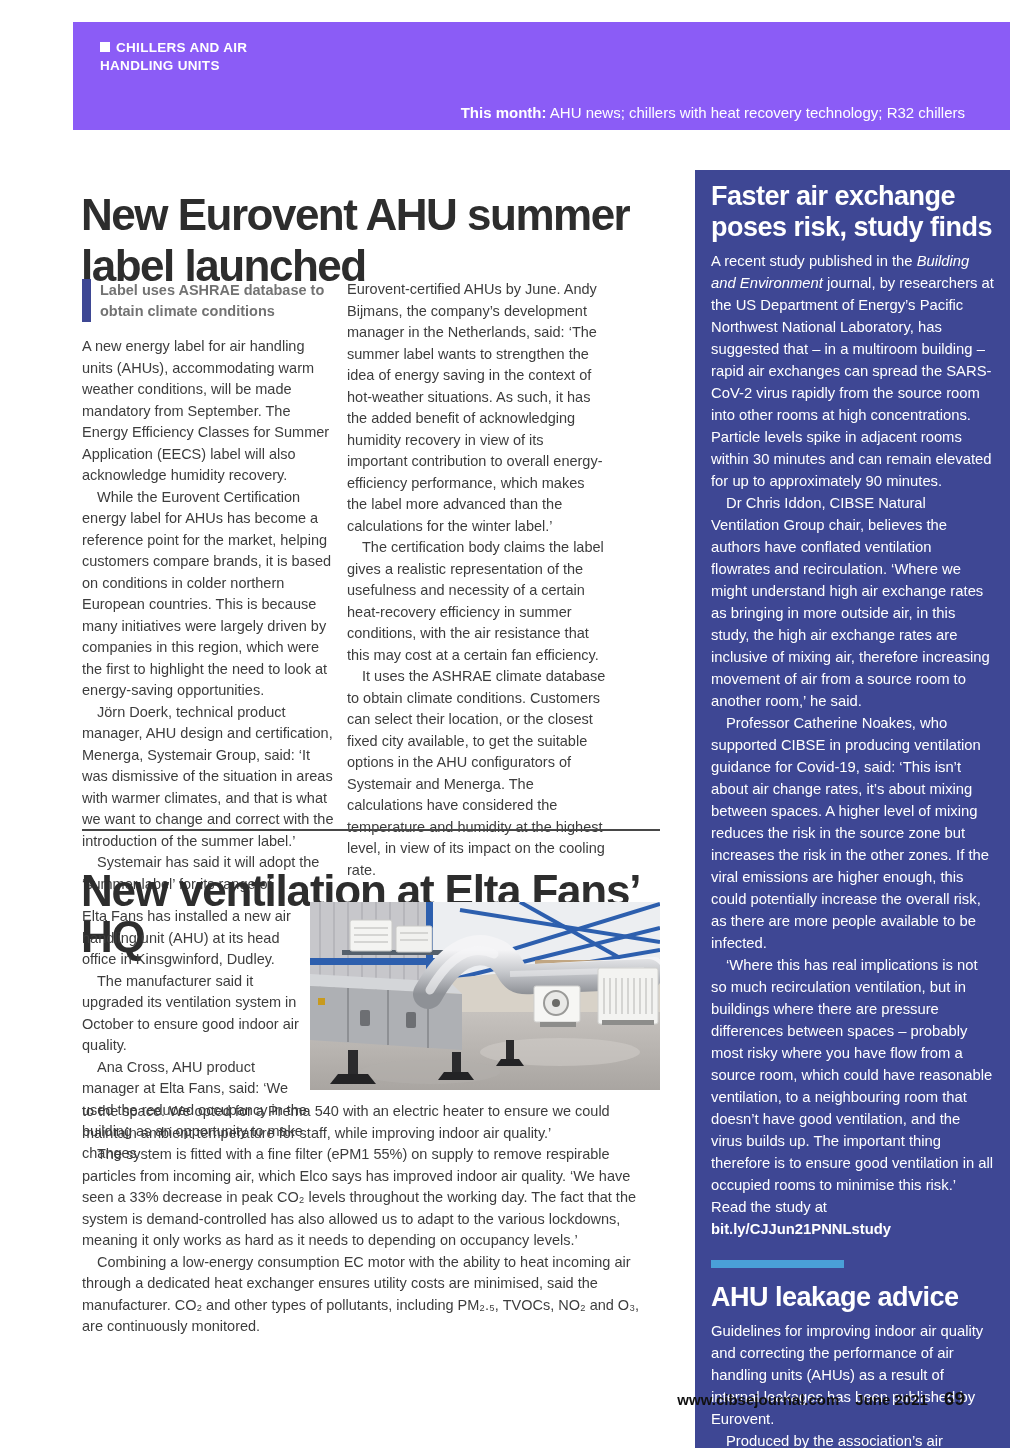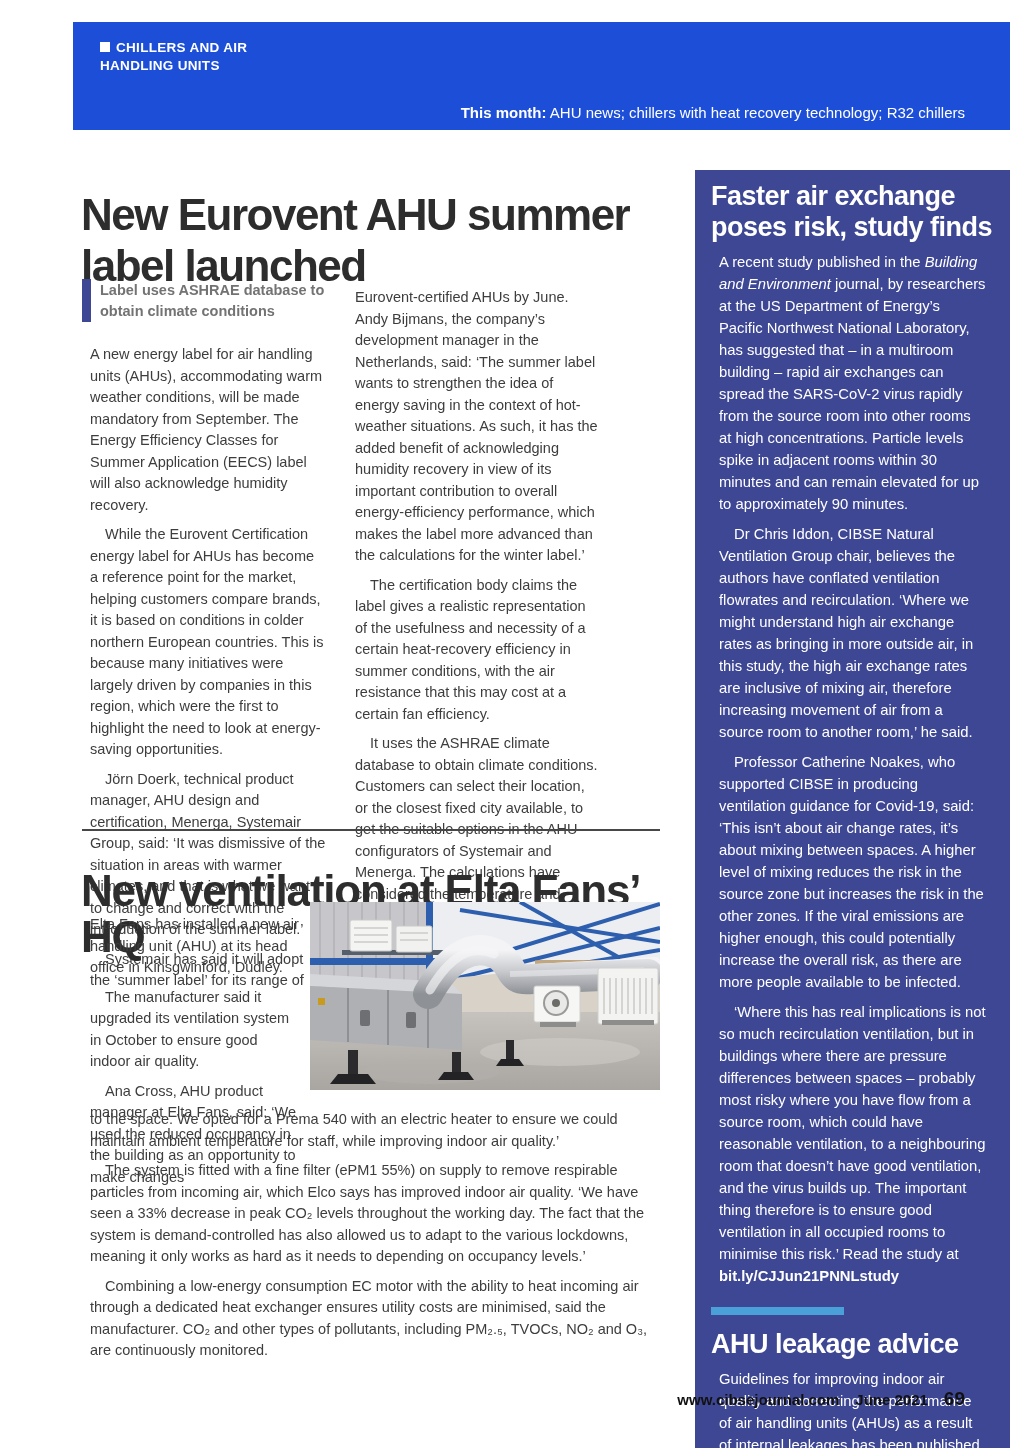--- a/index.html
+++ b/index.html
@@ -2,36 +2,36 @@
 <html><head>
 <meta charset="utf-8">
 <style>
   html,body { margin:0; padding:0; background:#ffffff; }
   .page {
     position:relative; width:1024px; height:1448px; background:#ffffff;
     font-family:"Liberation Sans","DejaVu Sans",sans-serif; overflow:hidden;
   }
 
   
-  .banner { position:absolute; left:73px; top:22px; width:937px; height:108px; background:#1d4ed8; color:#fff; }
+  .banner { position:absolute; left:73px; top:22px; width:937px; height:108px; background:#8b5cf6; color:#fff; }
   .banner-label { position:absolute; left:27px; top:17px; width:175px; font-size:13.5px; font-weight:bold; line-height:18px; letter-spacing:.3px; }
   .banner-marker { display:inline-block; width:10px; height:10px; background:#fff; margin-right:6px; vertical-align:baseline; }
   .banner-title-row { position:absolute; right:46px; top:11px; display:flex; align-items:flex-start; gap:9px; }
   .banner-title { font-size:50px; font-weight:bold; letter-spacing:-2.5px; line-height:1.08; transform:scaleX(.95); transform-origin:100% 0; white-space:nowrap; }
   .banner-bar { width:15px; height:57px; background:#fff; margin-top:2px; }
   .banner-strap { position:absolute; right:45px; bottom:9px; font-size:15px; white-space:nowrap; }
   .banner-strap .b { font-weight:bold; }
 
   
   .a1-headline { position:absolute; left:81px; top:160px; width:590px; font-size:44px; line-height:51px; font-weight:bold; color:#2d2d2d; letter-spacing:-1.5px; }
   .standfirst { position:absolute; left:82px; top:279px; width:252px; display:flex; gap:9px; }
   .standfirst-bar { width:9px; background:#3e4794; flex:none; }
   .standfirst-text { font-size:14.5px; font-weight:bold; line-height:21px; color:#737373; padding-top:1px; }
 
-  .bodytext p { margin:8px; font-size:14.5px; line-height:21.5px; color:#3d3d3d; }
+  .bodytext p { margin:0; font-size:14.5px; line-height:21.5px; color:#3d3d3d; }
   .bodytext p + p { text-indent:15px; }
 
   .a1-col1 { position:absolute; left:82px; top:336px; width:252px; }
   .a1-col2 { position:absolute; left:347px; top:279px; width:260px; }
 
   .rule { position:absolute; left:82px; top:829px; width:578px; height:2px; background:#474747; }
 
   
   .a2-headline { position:absolute; left:81px; top:839px; width:600px; font-size:44px; line-height:46px; font-weight:bold; color:#2d2d2d; letter-spacing:-1.2px; }
   .a2-intro { position:absolute; left:82px; top:906px; width:226px; }

